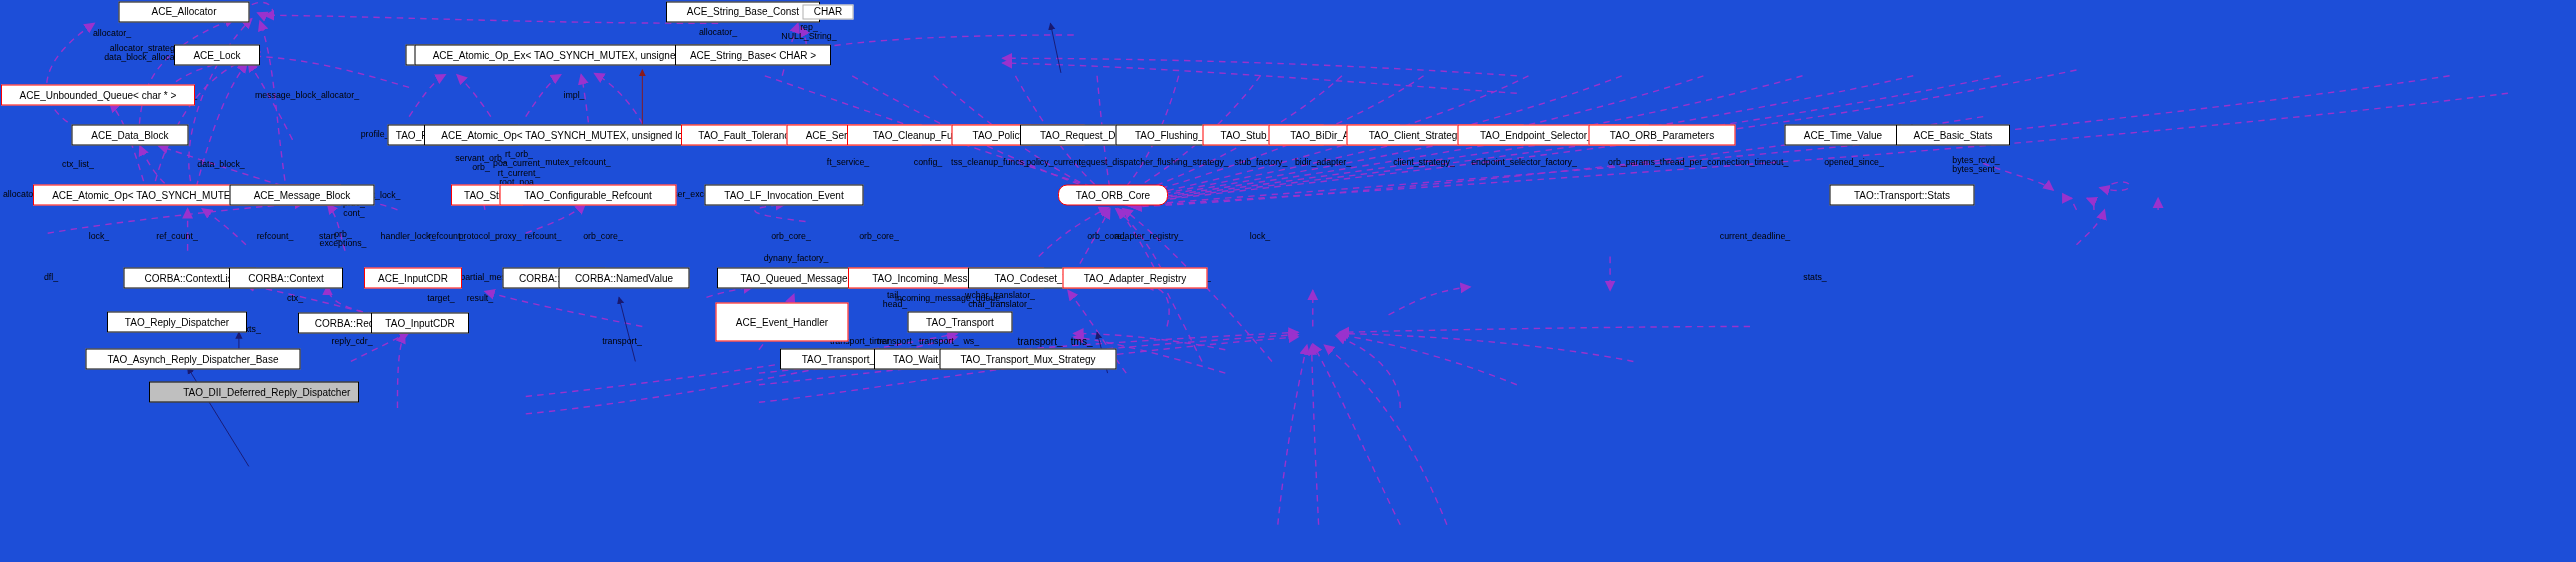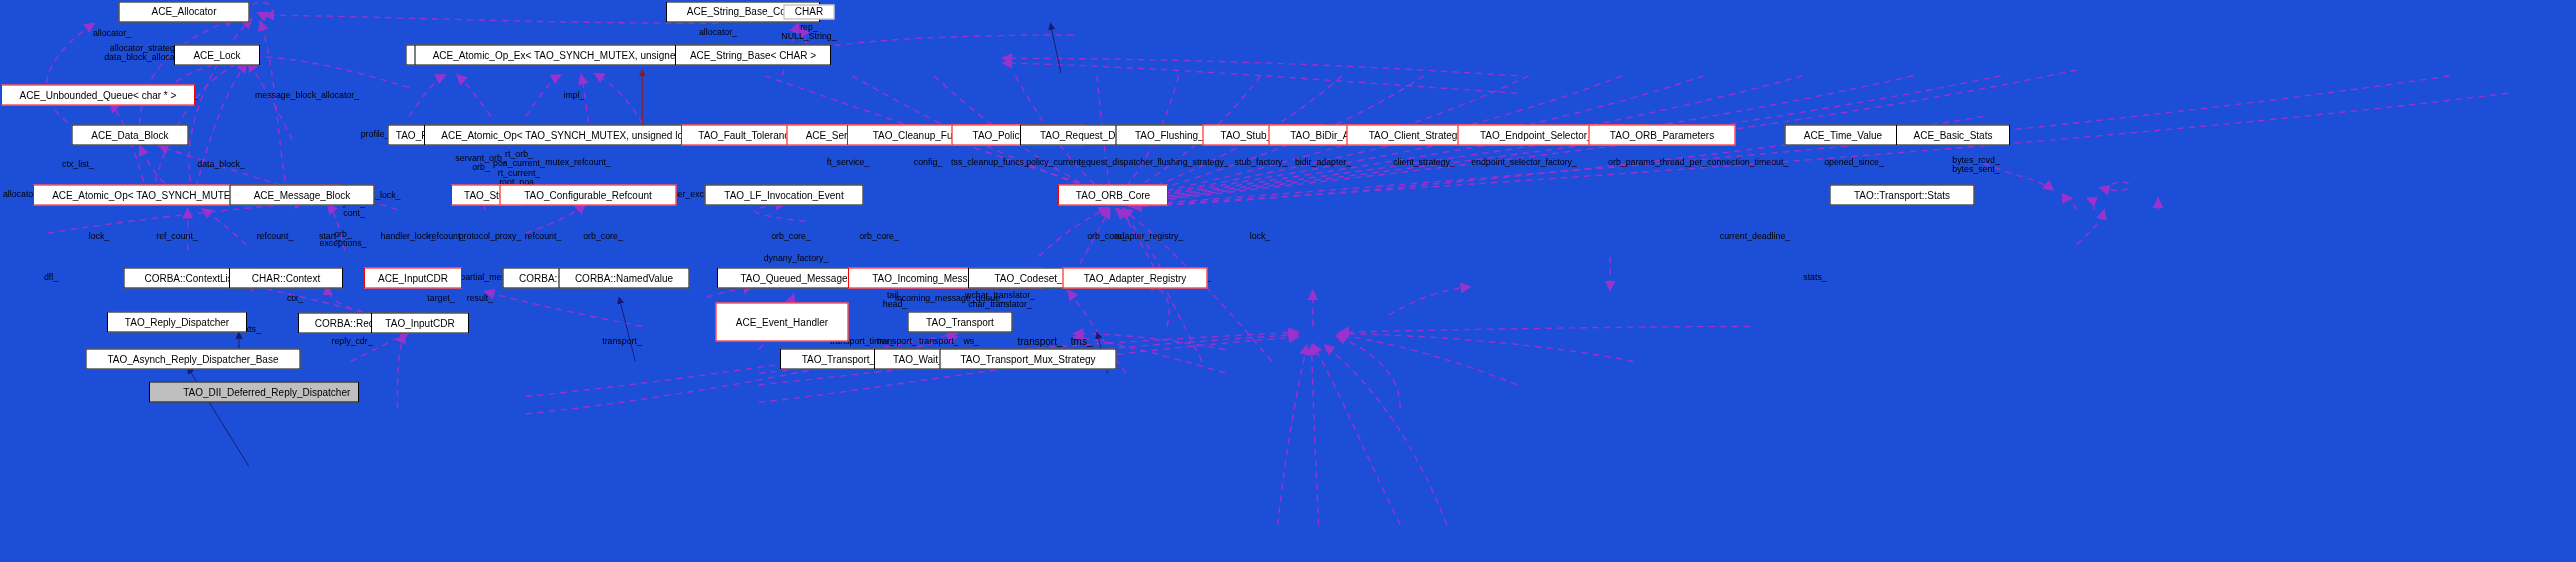--- a/index.html
+++ b/index.html
@@ -190,21 +190,21 @@
       <path d="M 1100,222 L 1100,120"></path>
     </g>
   </svg>
 <div class="node" style="left: 184px; top: 11.7px; width: 131px; height: 21px; font-size: 10px;">ACE_Allocator</div>
     <div class="node" style="left: 217px; top: 55px; width: 86px; height: 21px; font-size: 10px;">ACE_Lock</div>
     <div class="node red" style="left: 98px; top: 95px; width: 194px; height: 21px; font-size: 10px;">ACE_Unbounded_Queue&lt; char * &gt;</div>
     <div class="node" style="left: 130px; top: 135px; width: 117px; height: 21px; font-size: 10px;">ACE_Data_Block</div>
     <div class="node red" style="left: 187px; top: 195px; width: 308px; height: 21px; font-size: 10px;">ACE_Atomic_Op&lt; TAO_SYNCH_MUTEX, CORBA::ULong &gt;</div>
     <div class="node" style="left: 302px; top: 195px; width: 145px; height: 21px; font-size: 10px;">ACE_Message_Block</div>
     <div class="node" style="left: 190px; top: 278px; width: 133px; height: 21px; font-size: 10px;">CORBA::ContextList</div>
-    <div class="node" style="left: 286px; top: 278px; width: 114px; height: 21px; font-size: 10px;">CHAR::Context</div>
+    <div class="node" style="left: 286px; top: 278px; width: 114px; height: 21px; font-size: 10px;">CORBA::Context</div>
     <div class="node red" style="left: 413px; top: 278px; width: 98px; height: 21px; font-size: 10px;">ACE_InputCDR</div>
     <div class="node" style="left: 554px; top: 278px; width: 103px; height: 21px; font-size: 10px;">CORBA::Object</div>
     <div class="node" style="left: 624px; top: 278px; width: 131px; height: 21px; font-size: 10px;">CORBA::NamedValue</div>
     <div class="node" style="left: 794px; top: 278px; width: 154px; height: 21px; font-size: 10px;">TAO_Queued_Message</div>
     <div class="node red" style="left: 946px; top: 278px; width: 196px; height: 21px; font-size: 10px;">TAO_Incoming_Message_Queue</div>
     <div class="node" style="left: 1065px; top: 278px; width: 194px; height: 21px; font-size: 10px;">TAO_Codeset_Translator_Base</div>
     <div class="node red" style="left: 1135px; top: 278px; width: 145px; height: 21px; font-size: 10px;">TAO_Adapter_Registry</div>
     <div class="node" style="left: 177px; top: 322px; width: 140px; height: 21px; font-size: 10px;">TAO_Reply_Dispatcher</div>
     <div class="node" style="left: 354px; top: 323px; width: 112px; height: 21px; font-size: 10px;">CORBA::Request</div>
     <div class="node" style="left: 420px; top: 323px; width: 98px; height: 21px; font-size: 10px;">TAO_InputCDR</div>
@@ -216,36 +216,36 @@
     <div class="node" style="left: 1028px; top: 359px; width: 177px; height: 21px; font-size: 10px;">TAO_Transport_Mux_Strategy</div>
     <div class="node grey" style="left: 254px; top: 392px; width: 210px; height: 21px; font-size: 10px; padding-left: 29px;">TAO_DII_Deferred_Reply_Dispatcher</div>
     <div class="node" style="left: 452px; top: 55px; width: 93px; height: 21px; font-size: 10px;">TAO_Base_var</div>
     <div class="node" style="left: 572px; top: 55px; width: 315px; height: 21px; font-size: 10px;">ACE_Atomic_Op_Ex&lt; TAO_SYNCH_MUTEX, unsigned long &gt;</div>
     <div class="node" style="left: 453px; top: 135px; width: 131px; height: 21px; font-size: 10px;">TAO_Pseudo_Var_T&lt; T &gt;</div>
     <div class="node" style="left: 572px; top: 135px; width: 296px; height: 21px; font-size: 10px;">ACE_Atomic_Op&lt; TAO_SYNCH_MUTEX, unsigned long &gt;</div>
     <div class="node red" style="left: 487px; top: 195px; width: 72px; height: 21px; font-size: 10px;">TAO_Stub</div>
     <div class="node red" style="left: 588px; top: 195px; width: 177px; height: 21px; font-size: 10px;">TAO_Configurable_Refcount</div>
     <div class="node" style="left: 784px; top: 195px; width: 159px; height: 21px; font-size: 10px;">TAO_LF_Invocation_Event</div>
     <div class="node" style="left: 743px; top: 11.7px; width: 154px; height: 21px; font-size: 10px;">ACE_String_Base_Const</div>
-    <div class="node faint" style="left: 809px; top: 11.7px; width: 51px; height: 15px; font-size: 10px;">CHAR</div>
+    <div class="node faint" style="left: 828px; top: 11.7px; width: 51px; height: 15px; font-size: 10px;">CHAR</div>
     <div class="node" style="left: 753px; top: 55px; width: 156px; height: 21px; font-size: 10px;">ACE_String_Base&lt; CHAR &gt;</div>
     <div class="node red" style="left: 766px; top: 135px; width: 170px; height: 21px; font-size: 10px;">TAO_Fault_Tolerance_Service</div>
     <div class="node red" style="left: 854px; top: 135px; width: 135px; height: 21px; font-size: 10px;">ACE_Service_Gestalt</div>
     <div class="node red" style="left: 939px; top: 135px; width: 184px; height: 21px; font-size: 10px;">TAO_Cleanup_Func_Registry</div>
     <div class="node red" style="left: 1018px; top: 135px; width: 133px; height: 21px; font-size: 10px;">TAO_Policy_Current</div>
     <div class="node" style="left: 1098px; top: 135px; width: 156px; height: 21px; font-size: 10px;">TAO_Request_Dispatcher</div>
     <div class="node" style="left: 1188px; top: 135px; width: 145px; height: 21px; font-size: 10px;">TAO_Flushing_Strategy</div>
     <div class="node red" style="left: 1263px; top: 135px; width: 121px; height: 21px; font-size: 10px;">TAO_Stub_Factory</div>
     <div class="node red" style="left: 1334px; top: 135px; width: 131px; height: 21px; font-size: 10px;">TAO_BiDir_Adapter</div>
     <div class="node red" style="left: 1435px; top: 135px; width: 177px; height: 21px; font-size: 10px;">TAO_Client_Strategy_Factory</div>
     <div class="node red" style="left: 1553px; top: 135px; width: 191px; height: 21px; font-size: 10px;">TAO_Endpoint_Selector_Factory</div>
     <div class="node red" style="left: 1662px; top: 135px; width: 147px; height: 21px; font-size: 10px;">TAO_ORB_Parameters</div>
     <div class="node" style="left: 1843px; top: 135px; width: 117px; height: 21px; font-size: 10px;">ACE_Time_Value</div>
     <div class="node" style="left: 1953px; top: 135px; width: 114px; height: 21px; font-size: 10px;">ACE_Basic_Stats</div>
-    <div class="node red" style="left: 1113px; top: 195px; width: 110px; height: 21px; font-size: 10px;">TAO_ORB_Core</div>
+    <div class="node red" style="left: 1113px; top: 195px; width: 110px; height: 21px; font-size: 10px; border-radius: 9px;">TAO_ORB_Core</div>
     <div class="node" style="left: 1902px; top: 195px; width: 145px; height: 21px; font-size: 10px;">TAO::Transport::Stats</div>
     <div class="elabel" style="left: 112px; top: 34px; font-size: 8.8px; line-height: 9.3px;">allocator_</div>
     <div class="elabel" style="left: 219px; top: 14px; font-size: 8.8px; line-height: 9.3px;">allocator_</div>
     <div class="elabel" style="left: 147px; top: 53px; font-size: 8.8px; line-height: 9.3px;">allocator_strategy_
 data_block_allocator_</div>
     <div class="elabel" style="left: 163px; top: 96px; font-size: 8.8px; line-height: 9.3px;">locking_strategy_</div>
     <div class="elabel" style="left: 307px; top: 96px; font-size: 8.8px; line-height: 9.3px;">message_block_allocator_</div>
     <div class="elabel" style="left: 78px; top: 165px; font-size: 8.8px; line-height: 9.3px;">ctx_list_</div>
     <div class="elabel" style="left: 221px; top: 165px; font-size: 8.8px; line-height: 9.3px;">data_block_</div>
     <div class="elabel" style="left: 22px; top: 195px; font-size: 8.8px; line-height: 9.3px;">allocator_</div>

